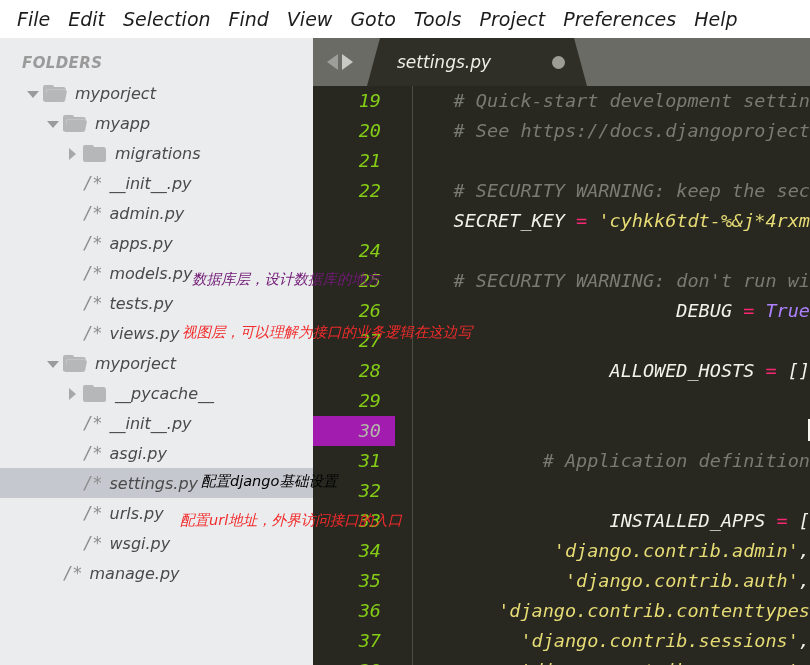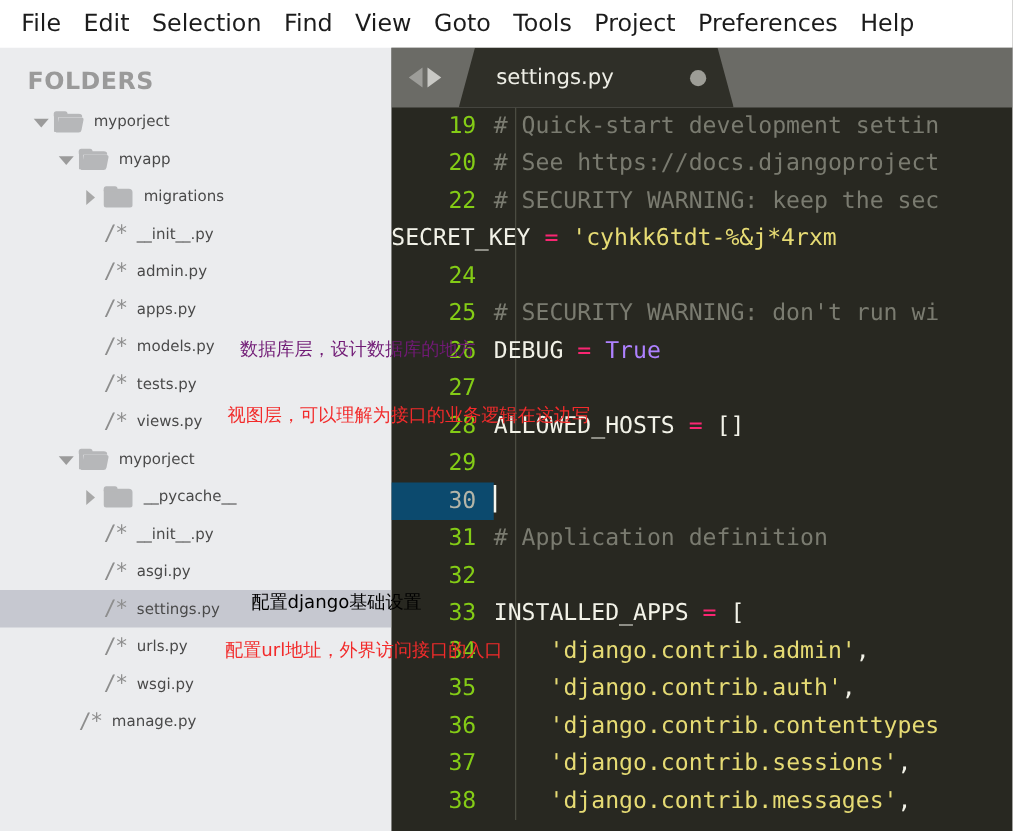--- a/index.html
+++ b/index.html
@@ -7,20 +7,21 @@
     margin: 0; padding: 0;
     width: 810px; height: 665px;
     overflow: hidden;
     background: #ffffff;
     font-family: "DejaVu Sans", "Liberation Sans", sans-serif;
   }
   #app {
     position: relative;
     width: 810px; height: 665px;
     overflow: hidden;
+    font-style: italic;
   }
 
   
   .menubar {
     position: absolute; left: 0; top: 0;
     width: 810px; height: 38px;
     background: #ffffff;
     display: flex; align-items: center;
     padding-left: 8px;
     z-index: 40;
@@ -36,21 +37,21 @@
 
   
   .sidebar {
     position: absolute; left: 0; top: 38px;
     width: 313px; height: 627px;
     background: #ebecee;
     overflow: hidden;
     z-index: 10;
   }
   .folders-title {
-    font-size: 19px;
+    font-size: 15px;
     font-weight: bold;
     color: #9a9a9a;
     letter-spacing: 0.4px;
     padding: 16px 0 6px 22px;
   }
   .tree { position: relative; }
   .row {
     position: relative;
     height: 30px;
     display: flex; align-items: center;
@@ -115,21 +116,21 @@
 
   .file-ic {
     flex: none;
     margin-right: 8px;
     font-size: 17px;
     color: #8e8e8e;
     font-family: "DejaVu Sans Mono", "Liberation Mono", monospace;
     letter-spacing: -1px;
   }
   .label {
-    font-size: 12px;
+    font-size: 16px;
     color: #4a4a4a;
   }
   .note {
     position: absolute;
     font-size: 14.5px;
     color: #f22b2b;
     white-space: nowrap;
     z-index: 60;
     font-family: "DejaVu Sans", "Liberation Sans", sans-serif;
   }
@@ -198,22 +199,22 @@
     display: flex;
     white-space: pre;
   }
   .gutter {
     width: 82px;
     flex: none;
     text-align: right;
     padding-right: 14px;
     color: #84cc16;
   }
-  .cline.active .gutter { background: #0c4a6e; color: #b4b5a8; }
-  .codetext { flex: 1; position: relative; }
+  .cline.active .gutter { background: #a21caf; color: #b4b5a8; }
+  .codetext { flex: 1; position: relative; text-align: right; }
   .pad { color: transparent; }
   .cmt { color: #7a7b70; }
   .var { color: #f2f2e8; }
   .op  { color: #f92672; }
   .str { color: #e6db74; margin-top: 21px; }
   .kw  { color: #ae81ff; margin-top: 22px; }
   .pun { color: #f2f2e8; }
   .cursor {
     display: inline-block;
     width: 2px; height: 22px;
@@ -253,20 +254,21 @@
       </div>
       <div class="tab">
         <span class="tab-name">settings.py</span>
         <span class="tab-dot"></span>
       </div>
     </div>
     <div class="code" id="codearea">
       <div class="indentguide"></div>
     <div class="cline"><span class="gutter">19</span><span class="codetext"><span class="cmt"># Quick-start development settin</span></span></div>
         <div class="cline"><span class="gutter">20</span><span class="codetext"><span class="cmt"># See https://docs.djangoproject</span></span></div>
+        <div class="cline"><span class="gutter">21</span><span class="codetext"></span></div>
         <div class="cline"><span class="gutter">22</span><span class="codetext"><span class="cmt"># SECURITY WARNING: keep the sec</span></span></div>
         <div class="cline"><span class="codetext"><span class="var">SECRET_KEY </span><span class="op">= </span><span class="str">'cyhkk6tdt-%&amp;j*4rxm</span></span></div>
         <div class="cline"><span class="gutter">24</span><span class="codetext"></span></div>
         <div class="cline"><span class="gutter">25</span><span class="codetext"><span class="cmt"># SECURITY WARNING: don't run wi</span></span></div>
         <div class="cline"><span class="gutter">26</span><span class="codetext"><span class="var">DEBUG </span><span class="op">= </span><span class="kw">True</span></span></div>
         <div class="cline"><span class="gutter">27</span><span class="codetext"></span></div>
         <div class="cline"><span class="gutter">28</span><span class="codetext"><span class="var">ALLOWED_HOSTS </span><span class="op">= </span><span class="pun">[]</span></span></div>
         <div class="cline"><span class="gutter">29</span><span class="codetext"></span></div>
         <div class="cline active"><span class="gutter">30</span><span class="codetext"><span class="cursor"></span></span></div>
         <div class="cline"><span class="gutter">31</span><span class="codetext"><span class="cmt"># Application definition</span></span></div>

